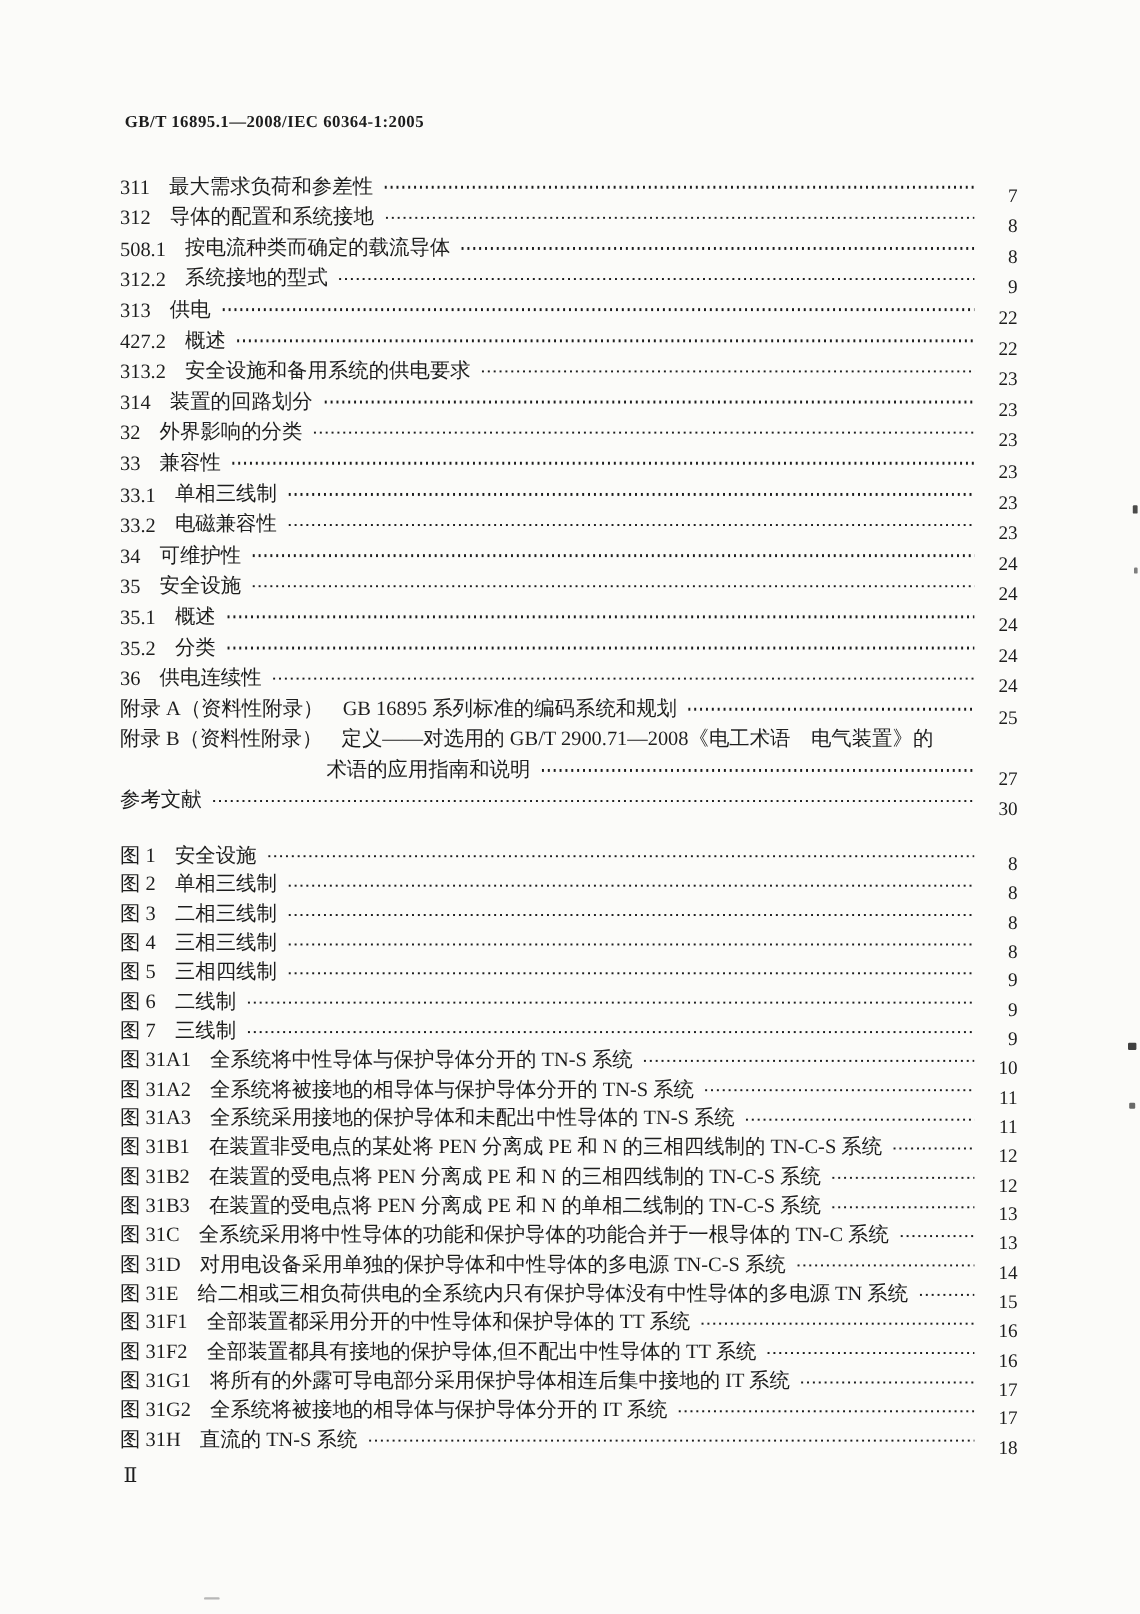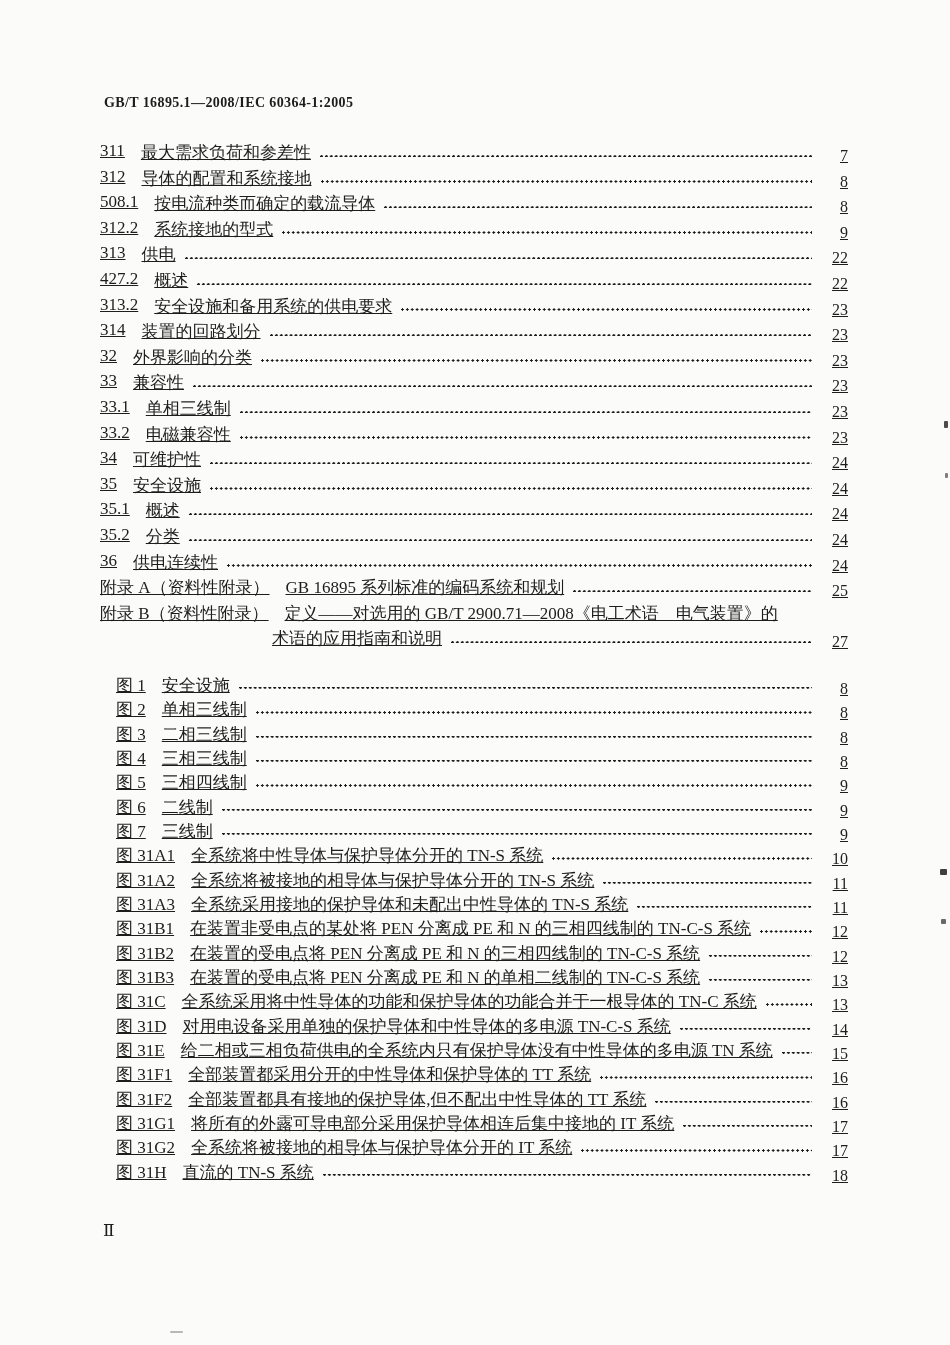--- a/index.html
+++ b/index.html
@@ -25,25 +25,24 @@
     white-space: nowrap;
   }
   .toc {
     position: absolute;
     top: 141px;
     left: 100px;
     right: 102px;
   }
   .row {
     display: flex;
-    align-items: flex-start;
+    align-items: flex-end;
     height: 25.6px;
     font-size: 17px;
     white-space: nowrap;
-    text-decoration: underline;
   }
   .figures .row {
     height: 24.35px;
   }
   .num, .label {
     margin-right: 16px;
     flex: 0 0 auto;
   }
   .title {
     flex: 0 0 auto;
@@ -62,21 +61,20 @@
     min-width: 30px;
     text-align: right;
     font-size: 16px;
     transform: translateY(6px);
   }
   .indent2 {
     padding-left: 172px;
   }
   .figures {
     margin-top: 21px;
-    margin-left: 16px;
   }
   .doc-footer {
     position: absolute;
     left: 103px;
     top: 1220px;
     font-size: 17px;
   }
   .art {
     position: absolute;
     background: #2b2b2b;
@@ -213,20 +211,25 @@
       <span class="label">附录 B（资料性附录）</span>
       <span class="title">定义——对选用的 GB/T 2900.71—2008《电工术语　电气装置》的</span>
     </div>
 
     <div class="row indent2">
       <span class="title">术语的应用指南和说明</span>
       <span class="leader"></span>
       <span class="page-num">27</span>
     </div>
 
+    <div class="row">
+      <span class="title">参考文献</span>
+      <span class="leader"></span>
+      <span class="page-num">30</span>
+    </div>
 
     <div id="figures" class="figures">
         <div class="row">
     <span class="num">图 1</span>
     <span class="title">安全设施</span>
     <span class="leader"></span>
     <span class="page-num">8</span>
   </div>
         <div class="row">
     <span class="num">图 2</span>

